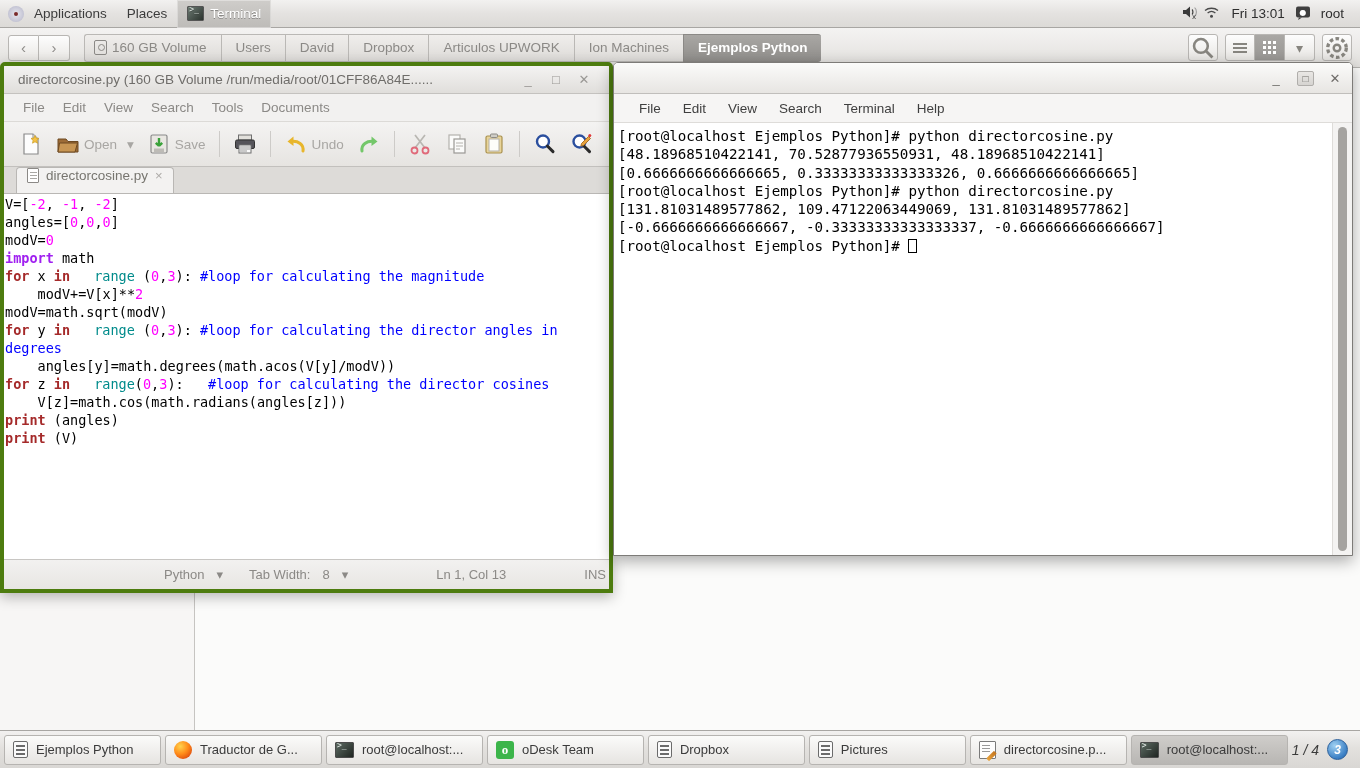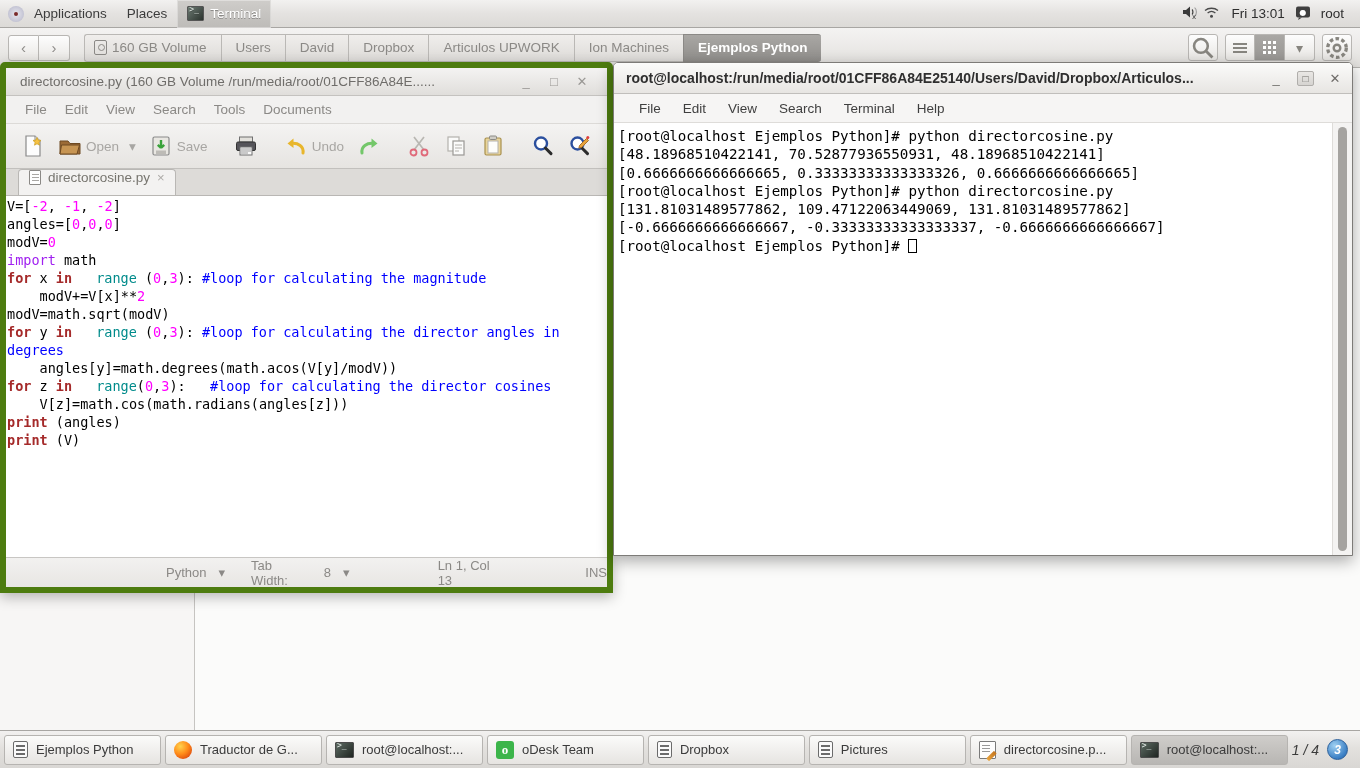--- a/index.html
+++ b/index.html
@@ -108,21 +108,21 @@
   }
   .side-row{ display:flex;align-items:center;gap:8px;padding:3px 12px;color:#5d5b58;font-size:13.5px;}
   .server-icon{ width:13px;height:12px;border:1.5px solid #6a6a6a;border-radius:1px;position:relative;}
   .server-icon:after{content:"";position:absolute;left:4px;top:12px;width:4px;height:3px;border-left:1.5px solid #6a6a6a;border-right:1.5px solid #6a6a6a;}
   #fm-content{ flex:1; background:#fbfbfa; }
 
   
   #gedit{
     position:absolute; left:0; top:62px; width:613px; height:531px;
     background:#f2f1f0;
-    border:6px solid #4d7c0f;
+    border:4px solid #4d7c0f;
     border-radius:5px 5px 0 0;
     box-shadow:0 4px 14px rgba(0,0,0,.28);
     display:flex; flex-direction:column;
     overflow:hidden;
   }
   #gedit-title{
     height:28px; flex:none;
     background:linear-gradient(to bottom,#f4f3f2,#e0dedb);
     border-bottom:1px solid #c4c2bf;
     display:flex; align-items:center; padding:0 8px 0 14px;
@@ -163,21 +163,21 @@
     font-family:"DejaVu Sans Mono","Liberation Mono",monospace;
     font-size:13.5px; line-height:18px; padding:1px 0 0 0;
     color:#000;
   }
   #gedit-code pre{
     font-family:"DejaVu Sans Mono","Liberation Mono",monospace;
     font-size:13.5px; line-height:18px; white-space:pre-wrap; word-break:break-word;
     padding-left:1px;
   }
   .k{ color:#a52a2a; font-weight:bold; }     
-  .kw{ color:#a020f0; font-weight:normal; }    
+  .kw{ color:#a020f0; font-weight:bold; }    
   .num{ color:#ff00ff; }
   .fn{ color:#008b8b;margin-left:16px; }
   .cm{ color:#0000ff; }
   #gedit-status{
     height:30px;flex:none; display:flex;align-items:center;
     background:linear-gradient(to bottom,#f2f1f0,#e8e6e3);
     border-top:1px solid #c8c6c3; color:#8b8986; font-size:13px;
   }
   #gedit-status .sp{ display:flex;align-items:center;gap:12px; }
 
@@ -503,21 +503,20 @@
       <span>8</span>
       <span>▾</span>
     </span>
     <span style="margin-left:88px;">Ln 1, Col 13</span>
     <span style="margin-left:78px;">INS</span>
   </div>
 </div>
 
 <div id="terminal">
   <div id="term-title">
-    <span class="t">root@localhost:/run/media/root/01CFF86A84E25140/Users/David/Dropbox/Articulos...</span>
     <span class="wbtns">
       <span class="wbtn">_</span>
       <span class="wbtn-box">□</span>
       <span class="wbtn">✕</span>
     </span>
   </div>
   <div id="term-menu">
     <span>File</span>
     <span>Edit</span>
     <span>View</span>

